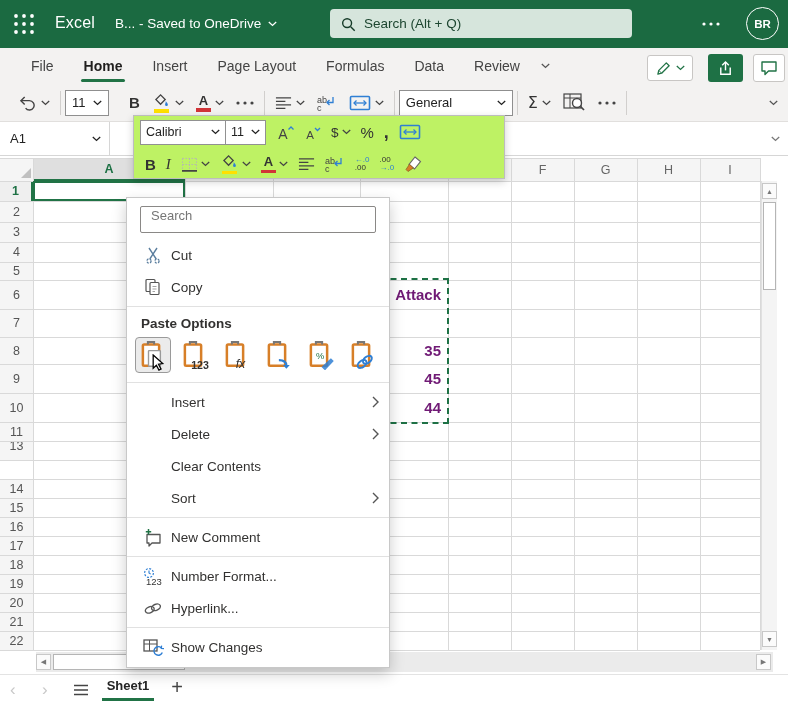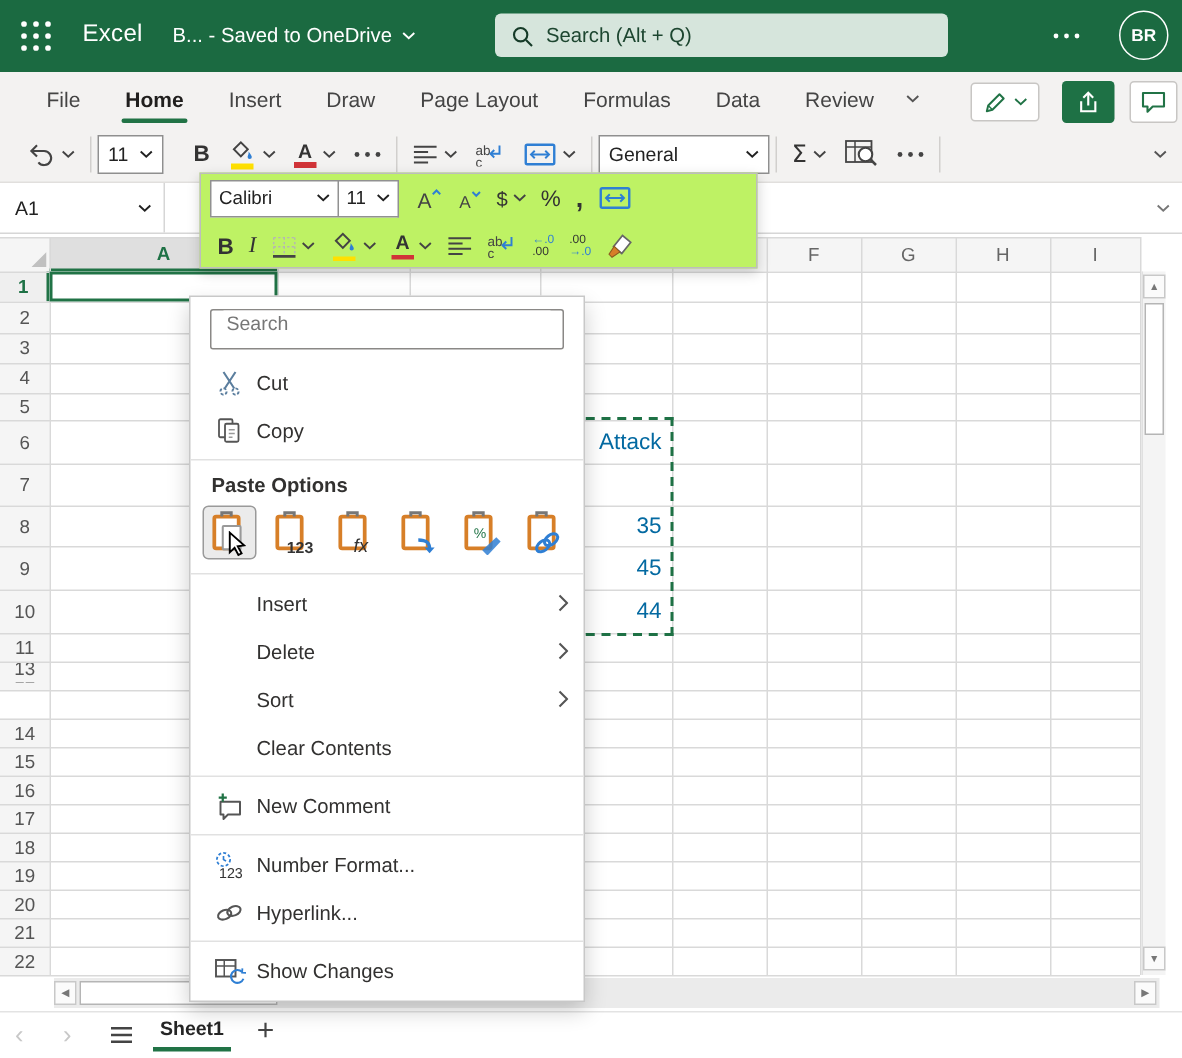--- a/index.html
+++ b/index.html
@@ -49,21 +49,21 @@
 
   
   #sheet{position:absolute;left:0;top:0;width:788px;height:705px;z-index:1;pointer-events:none;}
   #sheet > div{pointer-events:auto;}
   .hdrcell{position:absolute;background:#f5f5f5;display:flex;align-items:center;justify-content:center;font-size:12.5px;color:#666;cursor:pointer;}
   .hdrcell.selcol{background:#dfdfdf;color:#1E7145;font-weight:700;border-bottom:2px solid #217346;}
   .rowhdr{position:absolute;background:#f5f5f5;display:flex;align-items:center;justify-content:center;font-size:12.5px;color:#555;cursor:pointer;}
   .rowhdr.selrow{color:#1E7145;font-weight:700;border-right:2px solid #217346;background:#efefef;}
   .gl{position:absolute;background:#d9d9d9;}
   .a1box{position:absolute;border:2px solid #217346;background:#fff;cursor:cell;}
-  .dcell{position:absolute;display:flex;align-items:center;justify-content:flex-end;padding-right:7px;font-size:15px;font-weight:400;color:#0369a1;cursor:cell;}
+  .dcell{position:absolute;display:flex;align-items:center;justify-content:flex-end;padding-right:7px;font-size:15px;font-weight:700;color:#701a75;cursor:cell;}
   .dashsel{position:absolute;border:2px dashed #1E7145;}
   .corner-tri{position:absolute;right:2px;bottom:3px;}
 
   
   .vtrack{position:absolute;left:761px;top:181px;width:16px;height:469px;background:#f4f4f4;border-left:1px solid #e0e0e0;z-index:2;}
   .htrack{position:absolute;left:36px;top:652px;width:737px;height:20px;background:#ebebeb;z-index:2;}
   .sbtn{position:absolute;width:15px;height:16px;background:#fbfbfb;border:1px solid #c8c8c8;display:flex;align-items:center;justify-content:center;font-size:7px;color:#777;cursor:pointer;}
   .sthumb{position:absolute;background:#fff;border:1px solid #b5b5b5;cursor:grab;}
 
   
@@ -224,21 +224,20 @@
         </svg>
       </div>
     <div class="avatar">BR</div>
   </div>
 
   <div class="ribbonrow">
     <div id="ribbon-tabs">
         <div class="rtab">File</div>
         <div class="rtab active">Home</div>
         <div class="rtab">Insert</div>
-        <div class="rtab">Draw</div>
         <div class="rtab">Page Layout</div>
         <div class="rtab">Formulas</div>
         <div class="rtab">Data</div>
         <div class="rtab">Review</div>
       </div>
     <span class="rtab-overflow">
         <svg width="9" height="6" viewBox="0 0 9 6">
           <path d="M.8 1l3.7 3.4L8.2 1" fill="none" stroke="currentColor" stroke-width="1.3"></path>
         </svg>
       </span>
@@ -714,30 +713,30 @@
         <span class="mi-ic"></span>
         <span class="mi-label">Delete</span>
         <span class="mi-sub">
           <svg width="7" height="12" viewBox="0 0 7 12">
             <path d="M1 1l5 5-5 5" fill="none" stroke="#555" stroke-width="1.4"></path>
           </svg>
         </span>
       </div>
       <div class="mi">
         <span class="mi-ic"></span>
+        <span class="mi-label">Clear Contents</span>
+      </div>
+      <div class="mi">
+        <span class="mi-ic"></span>
         <span class="mi-label">Sort</span>
         <span class="mi-sub">
           <svg width="7" height="12" viewBox="0 0 7 12">
             <path d="M1 1l5 5-5 5" fill="none" stroke="#555" stroke-width="1.4"></path>
           </svg>
         </span>
-      </div>
-      <div class="mi">
-        <span class="mi-ic"></span>
-        <span class="mi-label">Clear Contents</span>
       </div>
       <div class="msep"></div>
       <div class="mi">
         <span class="mi-ic">
           <svg width="20" height="19" viewBox="0 0 20 19">
             <path d="M4 6.5h13v8.5h-8l-3 3v-3H4z" fill="none" stroke="#555" stroke-width="1.3" stroke-linejoin="round"></path>
             <path d="M5.5 1v5.5M2.8 3.8h5.4" stroke="#217346" stroke-width="1.5"></path>
           </svg>
         </span>
         <span class="mi-label">New Comment</span>

